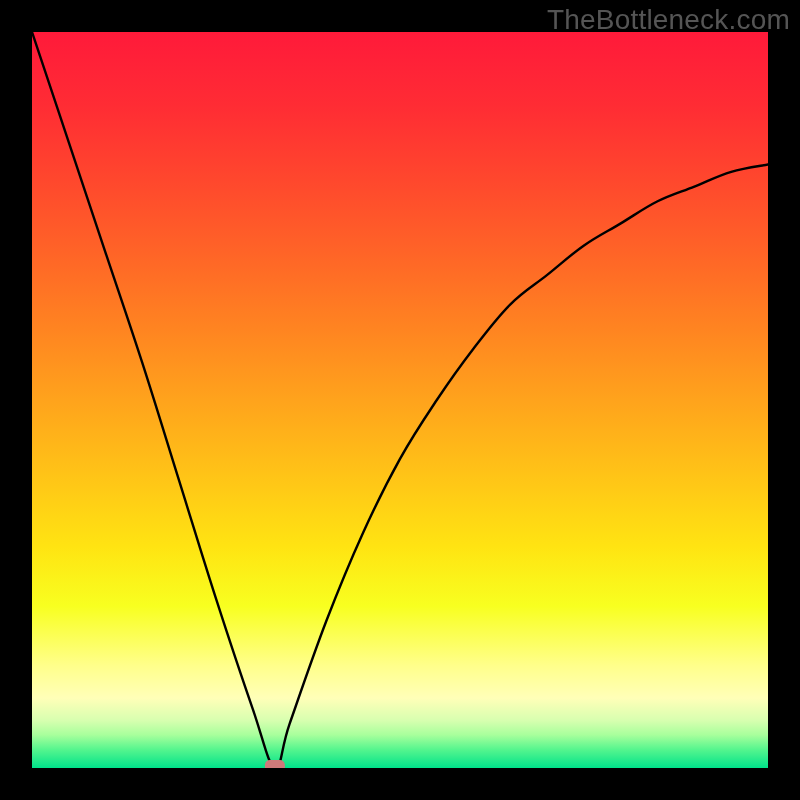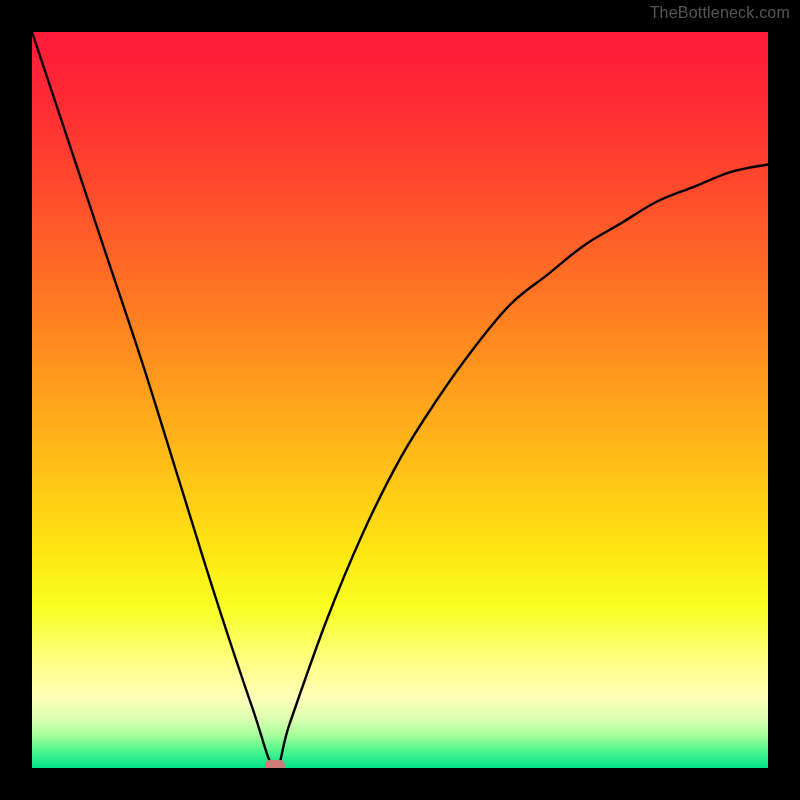--- a/index.html
+++ b/index.html
@@ -17,21 +17,21 @@
     top: 32px;
     width: 736px;
     height: 736px;
     background: #000;
   }
   .watermark {
     position: absolute;
     top: 4px;
     right: 10px;
     color: #555;
-    font-size: 16px;
+    font-size: 28px;
     font-weight: 500;
     letter-spacing: 0.2px;
     user-select: none;
     margin-left: 28px;
   }
   svg {
     display: block;
   }
 </style>
 </head>

